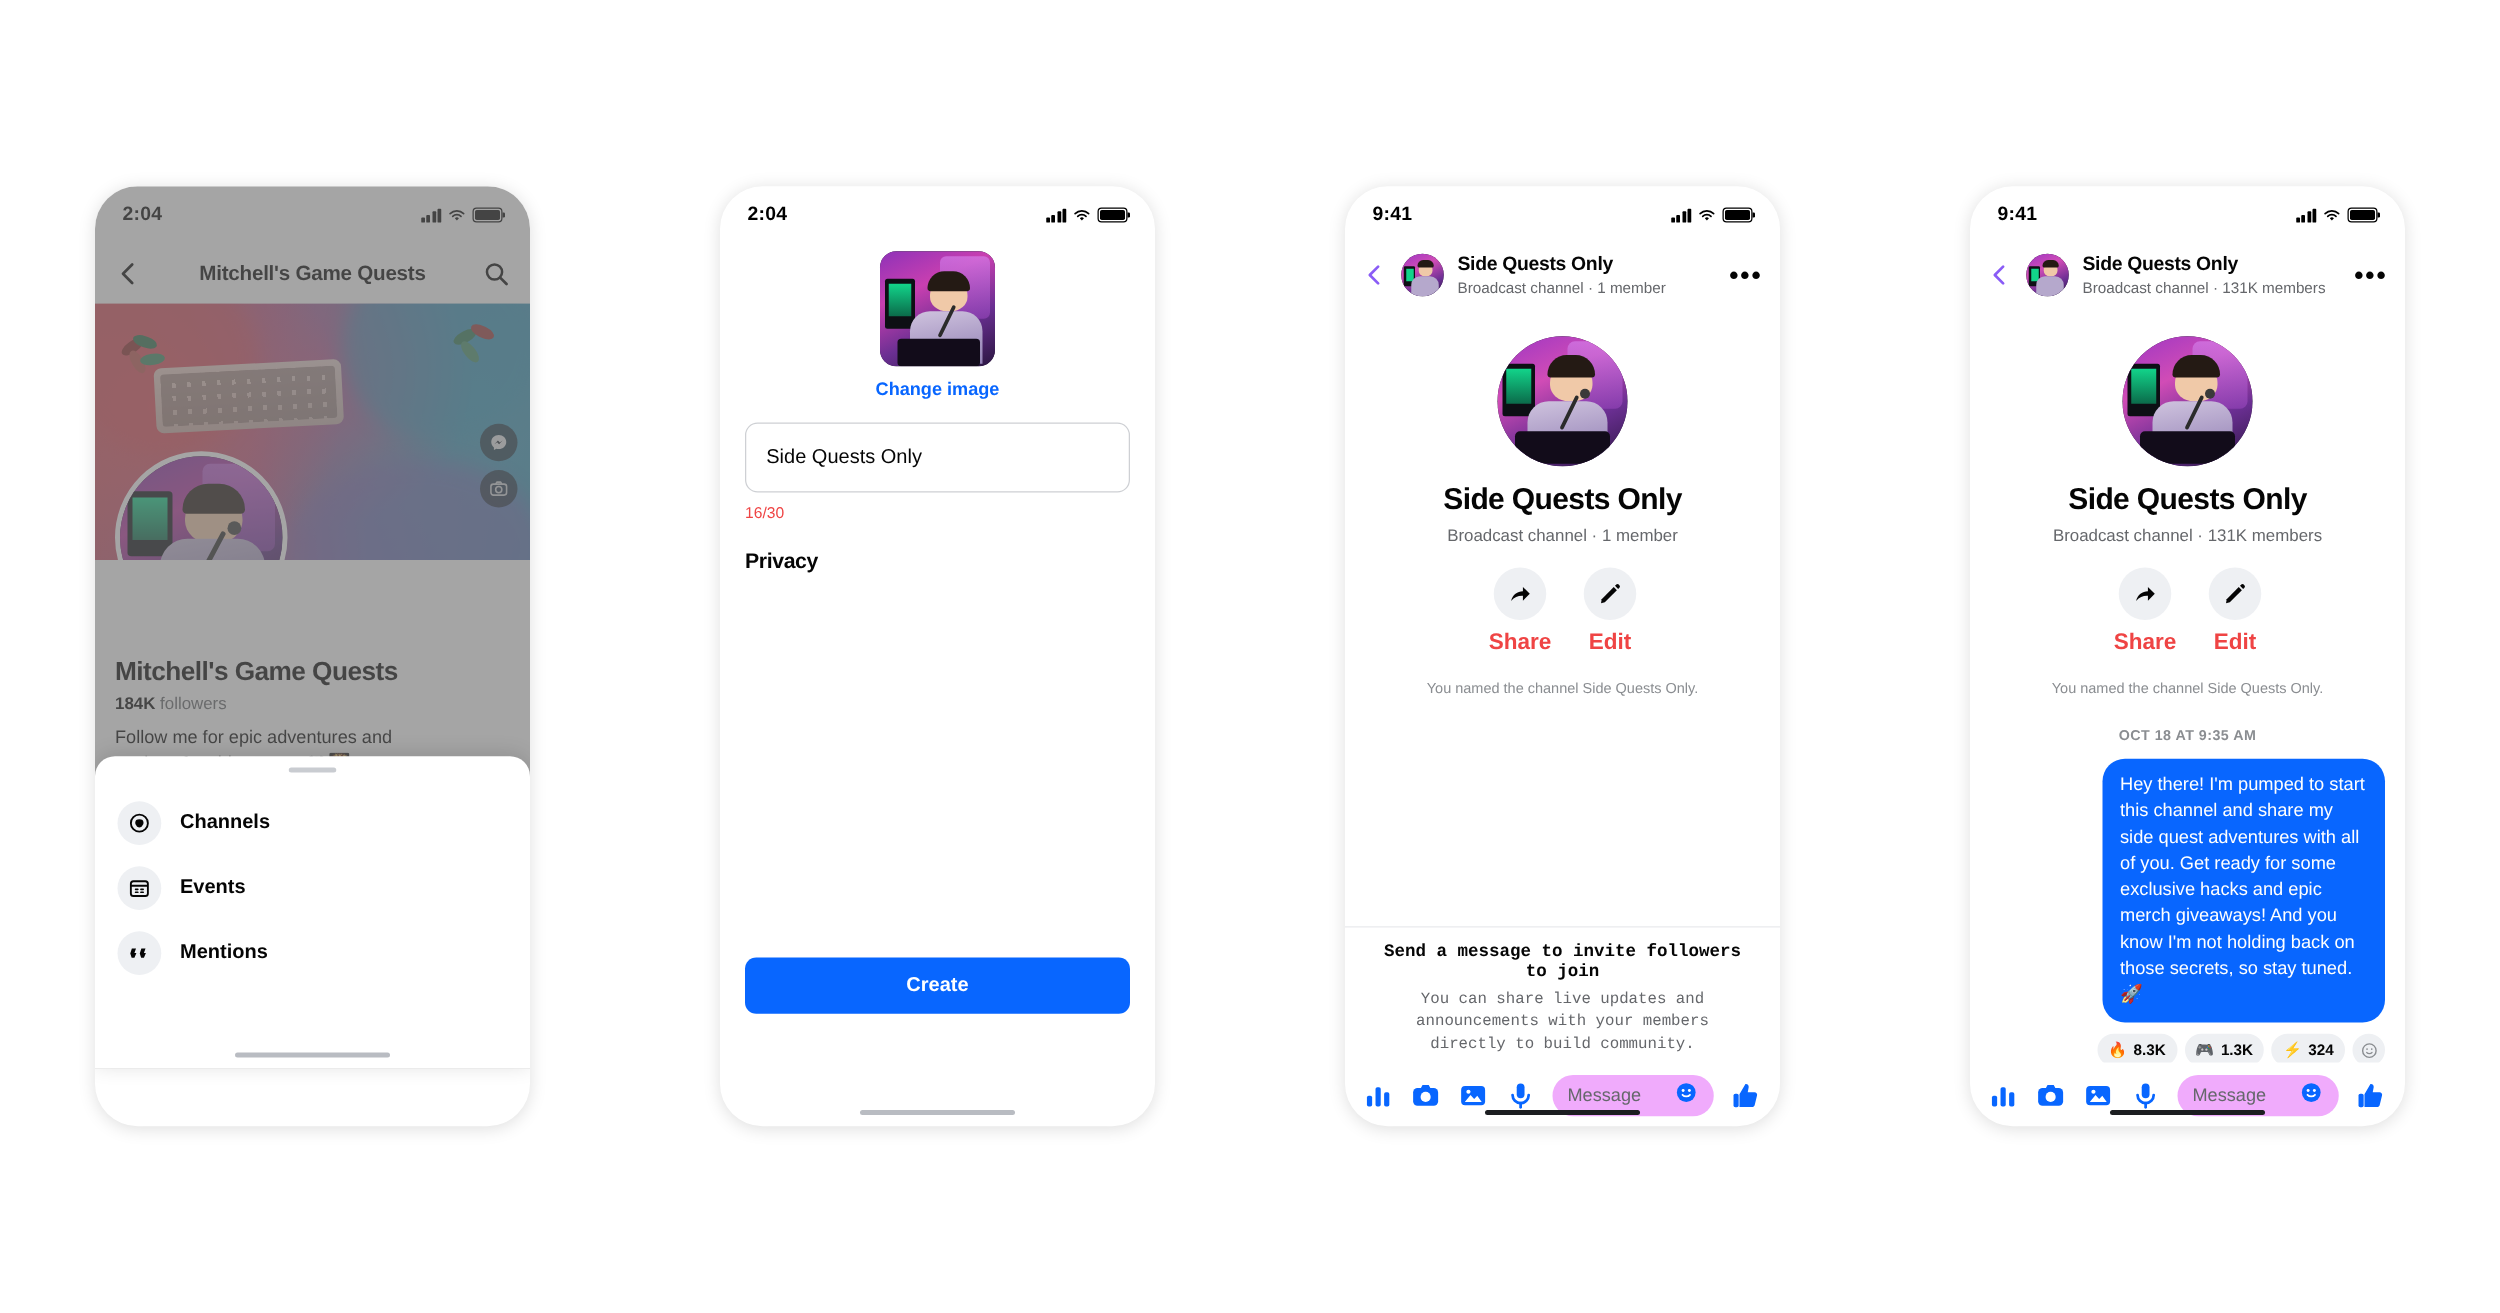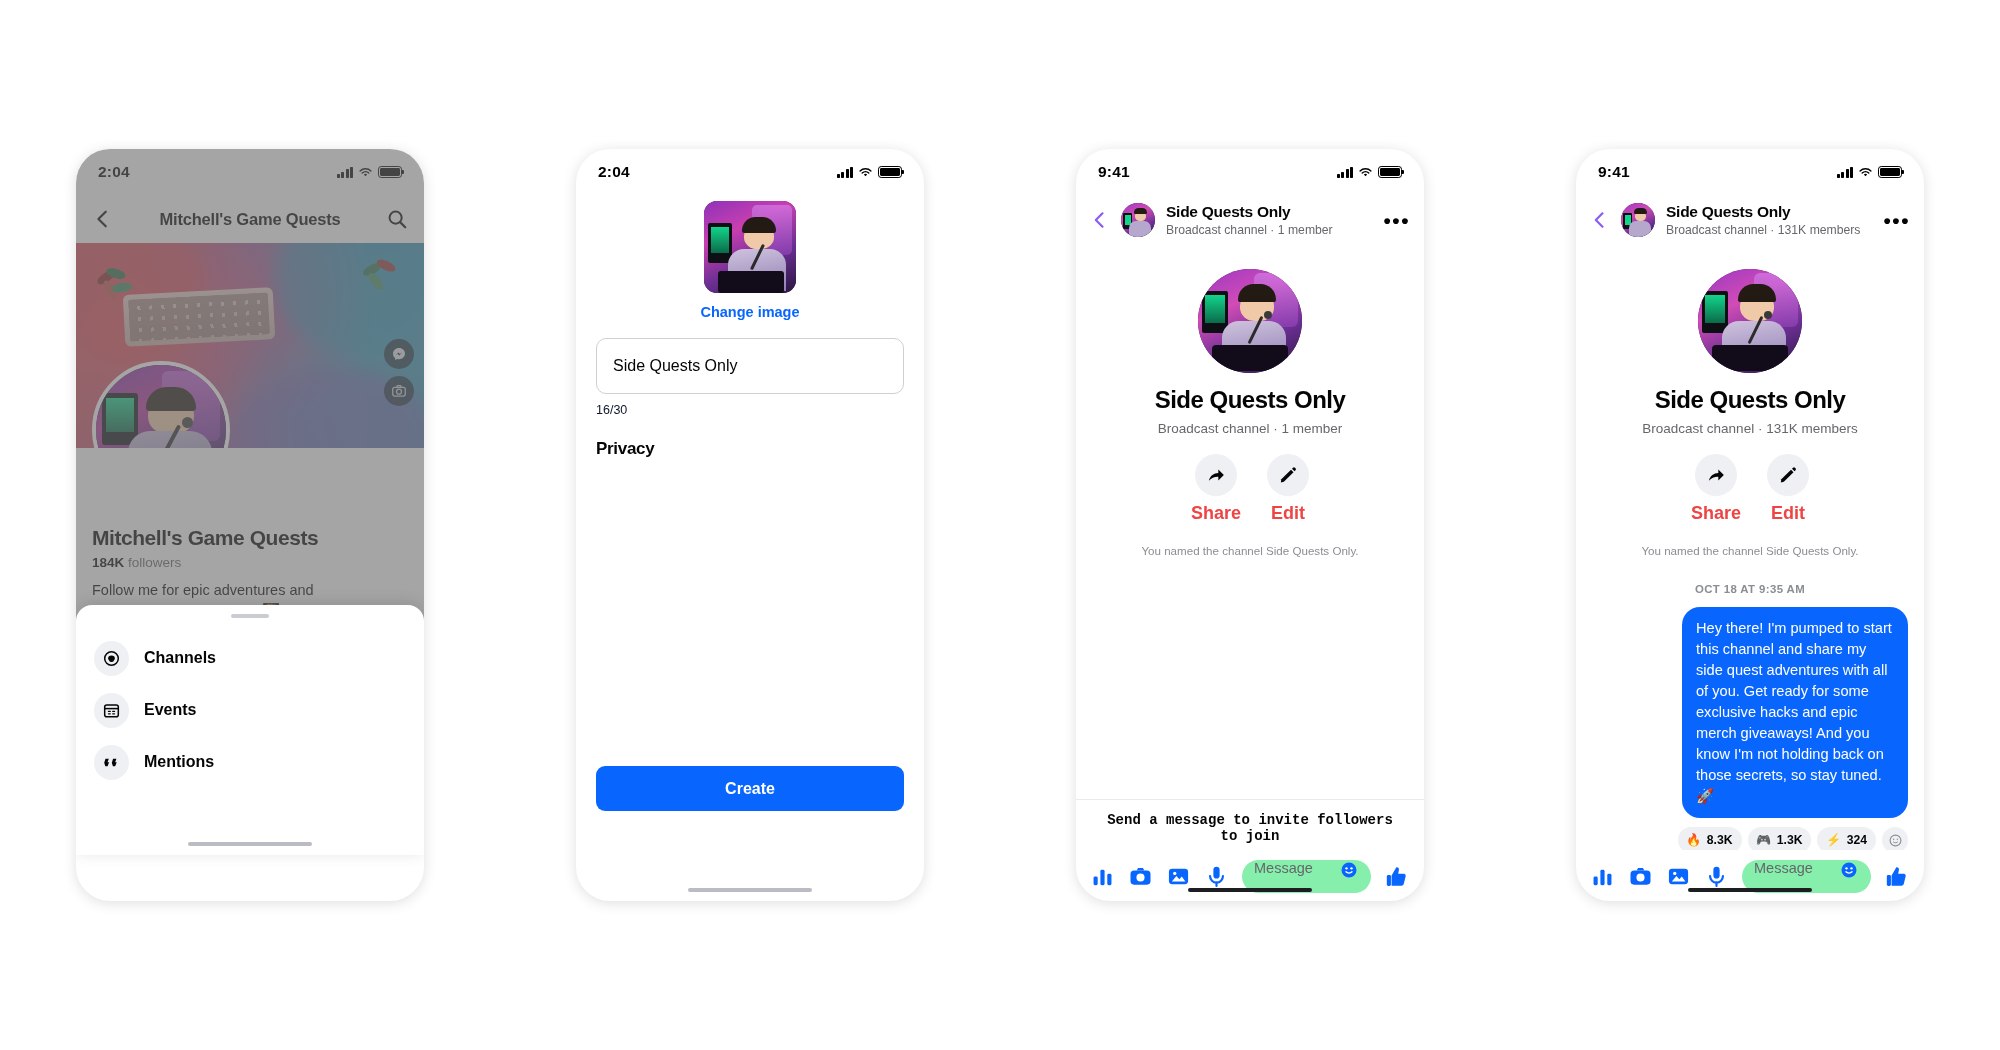--- a/index.html
+++ b/index.html
@@ -88,21 +88,21 @@
   .sheet-lb { font-size: 16px; font-weight: 600; color:#050505; }
   .homebar { position:absolute; left:50%; transform:translateX(-50%); bottom: 9px; width: 124px; height: 4.5px; border-radius: 3px; background:#b9bcc2; z-index: 60; }
 
   
   .p2-body { padding: 0 20px; height: 658px; position: relative; }
   .thumb-wrap { display:flex; flex-direction:column; align-items:center; margin-top: 6px; }
   .thumb { width: 92px; height: 92px; border-radius: 13px; overflow:hidden; background:#2b1c3a; }
   .change-img { margin-top: 11px; font-size: 14.5px; font-weight:700; color:#0866ff; cursor:pointer; }
   .name-field { margin-top: 18px; border: 1px solid #ced0d4; border-radius: 10px; height: 56px; display:flex; align-items:center; padding: 0 16px; background:#fff; }
   .name-field span { font-size: 16px; color:#050505; }
-  .counter { font-size: 12.5px; color:#0f172a; margin-top: 9px; }
+  .counter { font-size: 12.5px; color:#ef4444; margin-top: 9px; }
   .sec-title { font-size: 17px; font-weight:800; color:#050505; margin-top: 22px; letter-spacing:-.3px; }
   .priv-card { margin-top: 14px; background:#f0f2f5; border-radius: 11px; padding: 14px 16px; display:flex; gap: 14px; }
   .globe { width: 26px; height:26px; flex:0 0 26px; margin-top:1px; }
   .priv-h { font-size: 14.5px; font-weight:700; color:#050505; }
   .priv-d { font-size: 12.8px; color:#050505; line-height: 18px; margin-top: 3px; }
   .create-wrap { position:absolute; left: 20px; right: 20px; bottom: 48px; }
   .create-btn { height: 45px; border-radius: 9px; background:#0866ff; color:#fff; font-size: 16px; font-weight:700; display:flex; align-items:center; justify-content:center; cursor:pointer; }
 
   
   .ch-nav { display:flex; align-items:center; gap: 11px; padding: 0 14px; height: 50px; }
@@ -131,21 +131,21 @@
   .reacts { display:flex; justify-content:flex-end; gap: 6px; margin-top: 9px; align-items:center; }
   .pill { background:#eef0f3; border-radius: 14px; height: 26px; display:flex; align-items:center; gap:5px; padding: 0 9px; font-size: 12.2px; font-weight:700; color:#050505; cursor:pointer; }
   .pill-ghost { background:#eef0f3; border-radius:50%; width:26px; height:26px; display:flex; align-items:center; justify-content:center; cursor:pointer; }
 
   .invite-box { padding: 12px 26px 6px; text-align:center; border-top: 1px solid #e9eaed; font-family: Liberation Mono, monospace; }
   .invite-h { font-size: 14px; font-weight:800; color:#050505; }
   .invite-d { font-size: 12.6px; color:#65676b; line-height: 18px; margin-top: 4px; }
 
   .composer { display:flex; align-items:center; gap: 13px; padding: 10px 14px 8px; }
   .cp-ic { width: 25px; height:25px; flex:0 0 25px; cursor:pointer; color:#0866ff; }
-  .cp-input { flex:1; height: 33px; background:#86efac; border-radius: 17px; display:flex; padding: 0 12px; justify-content:space-between; }
+  .cp-input { flex:1; height: 33px; background:#f0abfc; border-radius: 17px; display:flex; align-items:center; padding: 0 12px; justify-content:space-between; }
   .cp-ph { font-size: 14.5px; color:#65676b; }
   .thumbup { width: 26px; height:26px; flex:0 0 26px; cursor:pointer; }
 
   .dark-home { position:absolute; left:50%; transform:translateX(-50%); bottom: 9px; width: 124px; height: 4.5px; border-radius:3px; background:#1c1e21; }
 </style>
 </head>
 <body>
 
 <div class="stage">
 
@@ -448,20 +448,21 @@
                 </span>
               <span class="ha-lb">Edit</span>
             </div>
           </div>
           <div class="sys-note">You named the channel Side Quests Only.</div>
         </div>
       </div>
 
       <div class="invite-box">
         <div class="invite-h">Send a message to invite followers to join</div>
+        <div class="invite-d">You can share live updates and announcements with your members directly to build community.</div>
       </div>
 
       <div class="composer">
         <span class="cp-ic"><svg viewBox="0 0 24 24" width="25" height="25">
               <rect x="3.4" y="12" width="4" height="8.4" rx="1.4" fill="#0866ff"></rect>
               <rect x="10" y="5.6" width="4" height="14.8" rx="1.4" fill="#0866ff"></rect>
               <rect x="16.6" y="9.4" width="4" height="11" rx="1.4" fill="#0866ff"></rect>
             </svg></span>
         <span class="cp-ic"><svg viewBox="0 0 24 24" width="25" height="25">
               <rect x="2.4" y="6.2" width="19.2" height="13.6" rx="3.4" fill="#0866ff"></rect>

